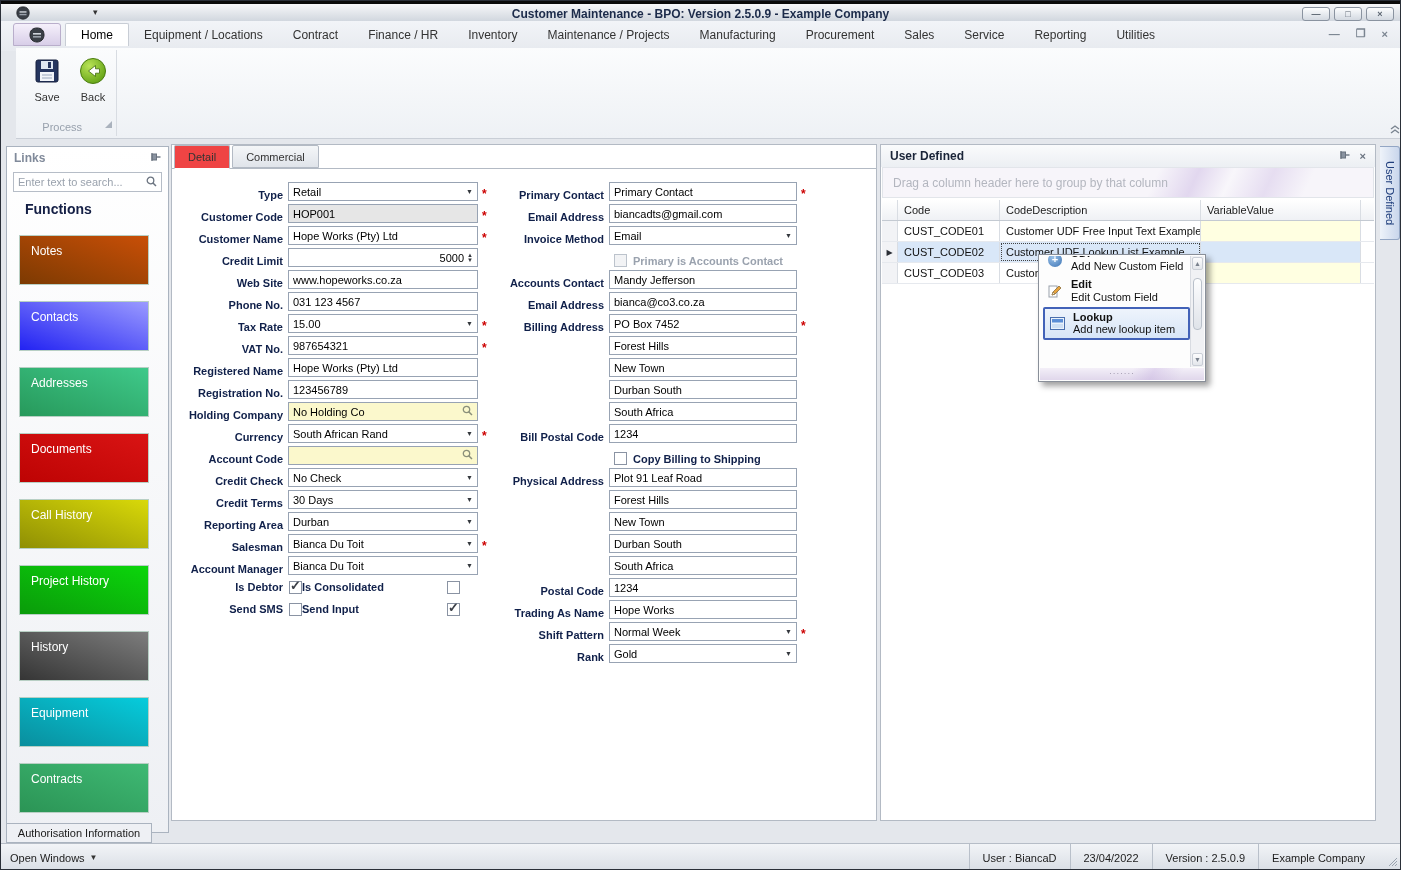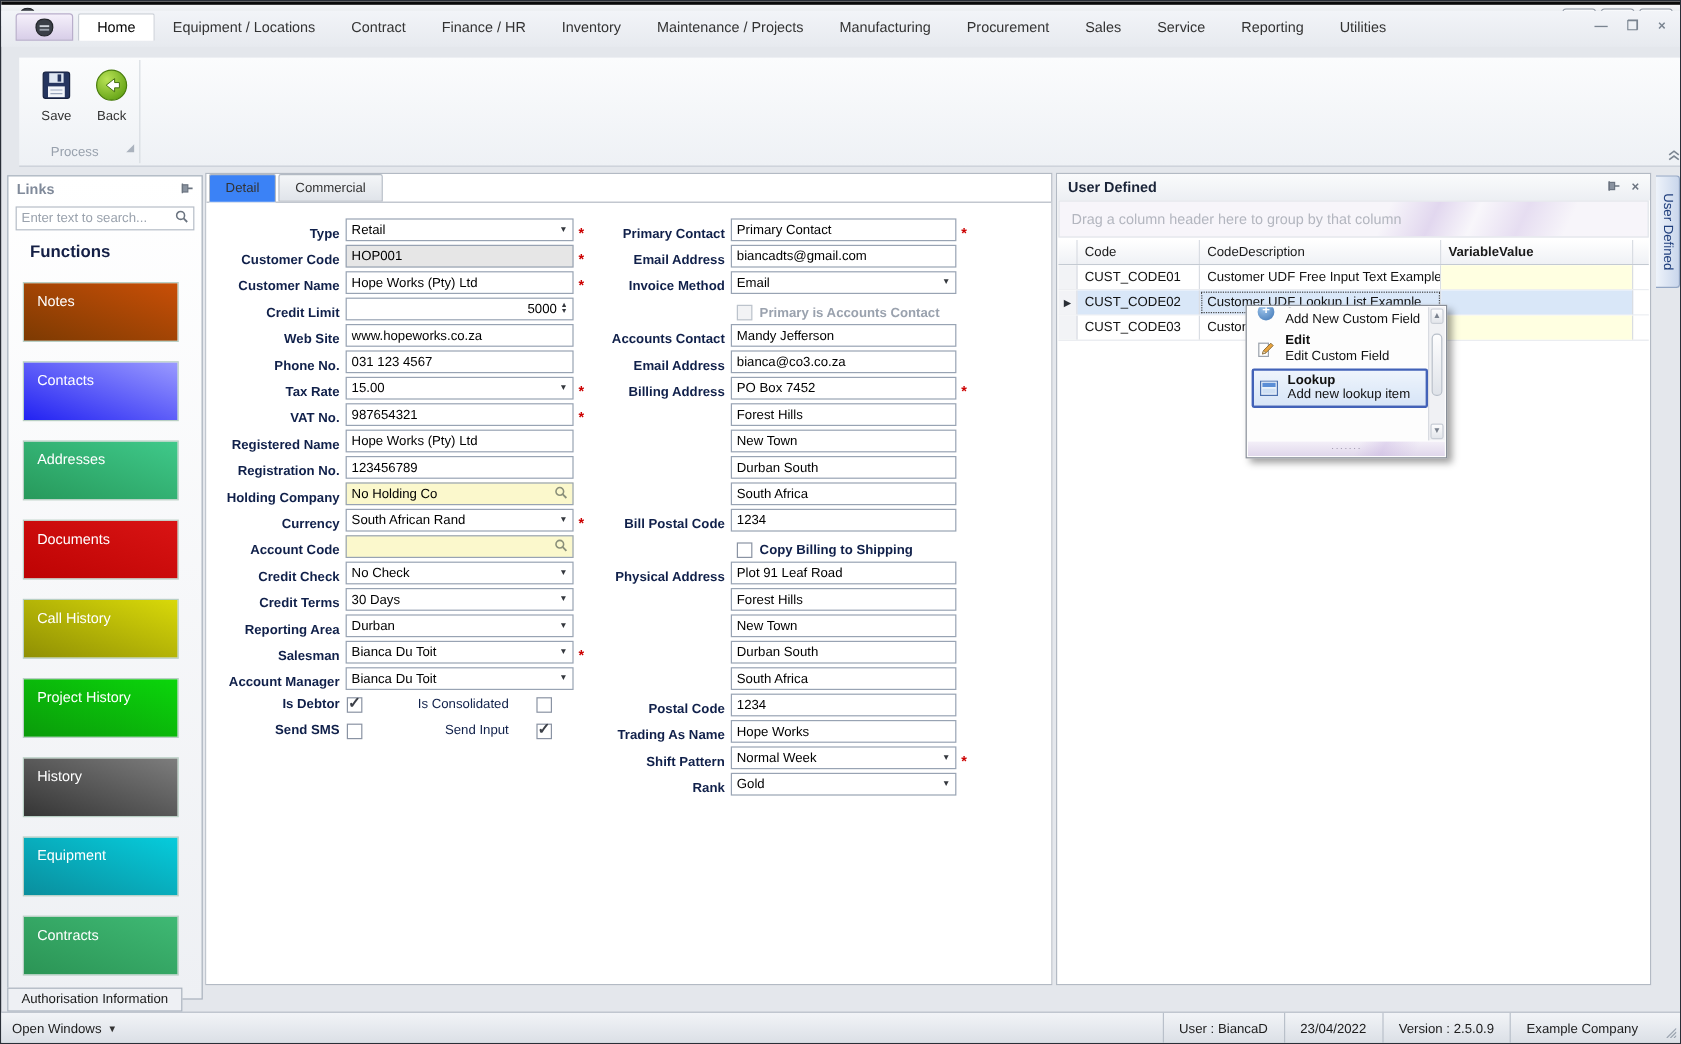--- a/index.html
+++ b/index.html
@@ -15,21 +15,21 @@
   .titlebar::before{content:"";position:absolute;left:0;top:0;right:0;height:3px;background:#0a0a0a;}
   .title-text{position:absolute;left:0;width:100%;top:6px;text-align:center;
     font-size:12px;font-weight:bold;color:#1c2b4a;}
   .app-icon-tb{position:absolute;left:14px;top:5px;}
   .qa-caret{position:absolute;left:92px;top:6px;font-size:9px;color:#333;}
   .winbtns{position:absolute;right:6px;top:6px;display:flex;gap:4px;}
   .winbtn{width:28px;height:14px;border:1px solid #8a93a0;border-radius:3px;
     background:linear-gradient(#fcfdfe,#d3d9e1);display:flex;align-items:center;
     justify-content:center;font-size:9px;color:#5a6470;font-weight:bold;line-height:1;}
   
-  .tabrow{position:absolute;top:8px;left:0;width:100%;height:30px;
+  .tabrow{position:absolute;top:20px;left:0;width:100%;height:30px;
     background:linear-gradient(#f2f4f8,#e7eaef);}
   .appbtn{position:absolute;left:12px;top:2px;width:48px;height:23px;
     border:1px solid #b9aecb;border-radius:3px 3px 0 0;
     background:linear-gradient(#f5f0fb,#d8cee8);display:flex;align-items:center;justify-content:center;}
   .rtabs{position:absolute;left:64px;top:2px;display:flex;height:23px;}
   .rtab{padding:0 15px;display:flex;align-items:center;font-size:12px;color:#333;white-space:nowrap;}
   .rtab.active{background:#fff;border:1px solid #c8cdd5;border-bottom:none;
     border-radius:2px 2px 0 0;color:#000;}
   .mdibtns{position:absolute;right:12px;top:6px;display:flex;gap:16px;
     color:#7a8490;font-size:11px;font-weight:bold;align-items:center;}
@@ -62,21 +62,21 @@
     flex-direction:column;gap:16px;}
   .func-btn{height:50px;border:1px solid #b8cfc4;color:#fff;font-size:12px;
     padding:8px 11px;cursor:default;}
   
   .detail-panel{position:absolute;left:170px;top:143px;width:706px;height:677px;
     background:#fff;border:1px solid #b3bac4;}
   .dtabs{position:absolute;top:0;left:2px;display:flex;height:23px;z-index:2;}
   .dtab{padding:0 13px;display:flex;align-items:center;font-size:11px;
     border:1px solid #b3bac4;background:linear-gradient(#f4f6f8,#e0e4ea);
     color:#333;margin-right:2px;border-radius:2px 2px 0 0;}
-  .dtab.active{background:#3b82f6;height:24px;border-bottom:1px solid #fff;}
+  .dtab.active{background:#ef4444;height:24px;border-bottom:1px solid #fff;}
   .dbody{position:absolute;top:23px;left:0;right:0;bottom:0;border-top:1px solid #b3bac4;background:#fff;}
   .col-left{position:absolute;left:10px;top:10px;width:350px;}
   .col-right{position:absolute;left:337px;top:10px;width:365px;}
   .frow{display:flex;align-items:flex-end;height:22px;}
   .flabel{width:106px;text-align:right;font-size:11px;font-weight:bold;
     color:#10204a;padding-right:5px;white-space:nowrap;flex:none;}
   .col-right .flabel{width:100px;}
   .ctrl{width:190px;height:19px;border:1px solid #98a3b3;background:#fff;
     font-size:11px;color:#000;display:flex;align-items:center;padding:0 4px;position:relative;flex:none;margin-top:28px;}
   .col-right .ctrl{width:188px;}
@@ -88,21 +88,21 @@
   .spin-arrows .sa{font-size:6px;color:#33373d;}
   .ctrl.lookup{background:#fbf8cc;}
   .req{color:#cc0000;font-weight:bold;margin-left:4px;font-size:12px;flex:none;}
   .cbrow{padding-left:105px;gap:6px;}
   .cb{width:13px;height:13px;border:1px solid #8a93a3;background:#fff;position:relative;flex:none;}
   .cb .check-glyph{position:absolute;top:-4px;left:0;font-size:13px;color:#3c4048;font-weight:bold;}
   .cb.disabled{border-color:#bcc3cc;background:#f2f3f5;}
   .cb-label{font-size:11px;font-weight:bold;color:#10204a;}
   .cb-label.disabled{color:#9aa2ae;}
   .pair-row{display:flex;align-items:center;height:20px;margin-top:2px;}
-  .flabel2{width:144px;text-align:right;font-size:11px;font-weight:normal;
+  .flabel2{width:144px;font-size:11px;font-weight:bold;
     color:#10204a;padding-right:22px;flex:none;}
   .pair-row .cb{margin-left:1px;}
   
   .ud-panel{position:absolute;left:879px;top:143px;width:496px;height:677px;
     background:#fff;border:1px solid #b3bac4;}
   .ud-header{height:22px;display:flex;align-items:center;padding:0 9px;
     font-weight:bold;font-size:12px;color:#1a2438;
     background:linear-gradient(#fafbfc,#eceff3);}
   .ud-header .spacer{flex:1;}
   .ud-header .hic{margin-left:10px;color:#6b7480;font-size:11px;font-weight:bold;}
@@ -113,21 +113,21 @@
         rgba(255,255,255,.15) 70%, rgba(186,160,218,.28) 78%, rgba(255,255,255,0) 86%),
       #f7f5fa; overflow:hidden;}
   .grid{position:absolute;top:55px;left:1px;right:1px;bottom:1px;background:#fff;}
   .g-head{display:flex;height:21px;background:linear-gradient(#ffffff,#eff1f5);
     border-bottom:1px solid #c4cad2;font-size:11px;color:#1a1a1a;}
   .g-cell{padding:0 6px;display:flex;align-items:center;border-right:1px solid #d9dde3;
     overflow:hidden;white-space:nowrap;flex:none;}
   .c-ind{width:16px;padding:0;}
   .c-code{width:102px;}
   .c-desc{width:201px;}
-  .c-val{width:160px;font-weight:bold;}
+  .c-val{width:160px;}
   .c-fill{flex:1;border-right:none;}
   .g-row{display:flex;height:21px;border-bottom:1px solid #e6e9ee;font-size:11px;
     color:#111;background:#fff;}
   .g-row .c-ind{background:#f2f3f6;justify-content:center;font-size:8px;color:#2a2e35;}
   .g-row .c-val{background:#ffffe1;}
   .g-row.sel .c-code,.g-row.sel .c-desc,.g-row.sel .c-val{background:#d9e7f8;}
   .g-row.sel .c-desc{outline:1px dotted #444;outline-offset:-2px;}
   .side-tab{position:absolute;left:1379px;top:145px;width:20px;height:94px;
     background:linear-gradient(to right,#eef3fa,#c9d6ec);border:1px solid #93a6c4;
     border-left:none;color:#1f3e7c;font-size:11px;display:flex;align-items:center;

